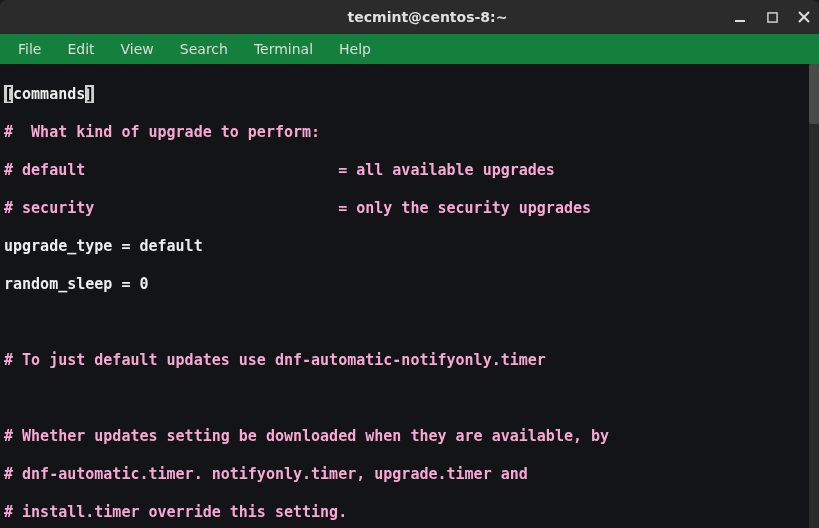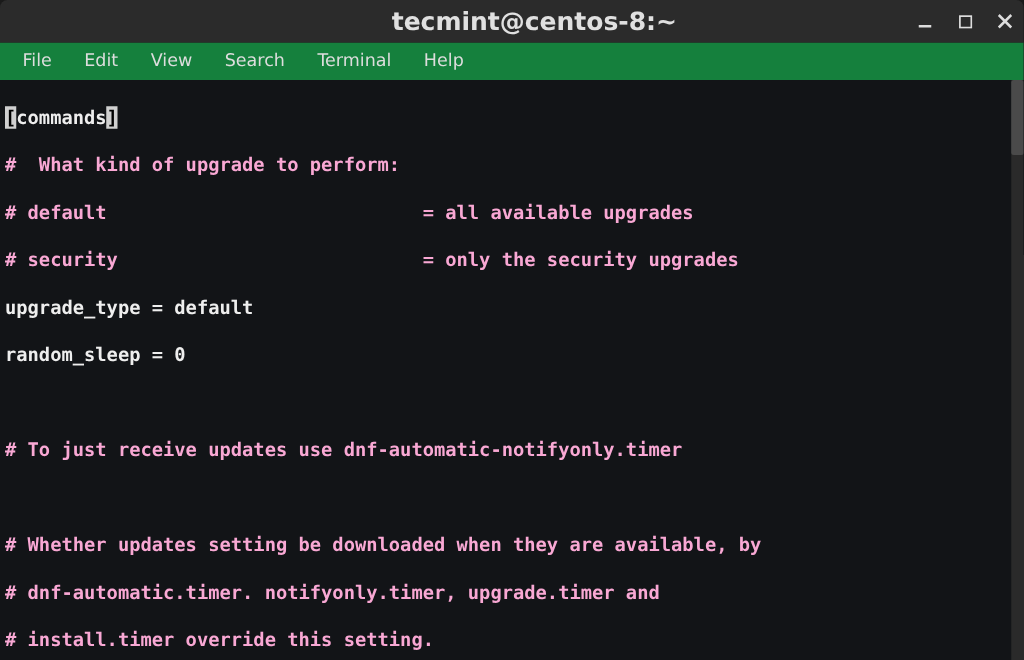--- a/index.html
+++ b/index.html
@@ -13,21 +13,21 @@
       flex-direction: column;
     }
     .titlebar {
       background: #2b2b2b;
       height: 34px;
       display: flex;
       align-items: center;
       justify-content: center;
       position: relative;
       color: #e0e0e0;
-      font-size: 20px;
+      font-size: 14px;
       font-weight: 600;
       border-top-left-radius: 6px;
       border-top-right-radius: 6px;
       padding-left: 36px;
     }
     .win-controls {
       position: absolute;
       right: 6px;
       top: 0;
       height: 34px;
@@ -127,21 +127,21 @@
 </div>
 
 <div class="terminal">
 <div><span class="hl">[</span><span class="white">commands</span><span class="hl">]</span></div>
 <div class="cyan">#  What kind of upgrade to perform:</div>
 <div class="cyan"># default                            = all available upgrades</div>
 <div class="cyan"># security                           = only the security upgrades</div>
 <div class="white">upgrade_type = default</div>
 <div class="white">random_sleep = 0</div>
 <div> </div>
-<div class="cyan"># To just receive updates use dnf-automatic-notifyonly.timer</div>
+<div class="cyan"># To just default updates use dnf-automatic-notifyonly.timer</div>
 <div> </div>
 <div class="cyan"># Whether updates setting be downloaded when they are available, by</div>
 <div class="cyan"># dnf-automatic.timer. notifyonly.timer, upgrade.timer and</div>
 <div class="cyan"># install.timer override this setting.</div>
 
 
 
 
 
 

